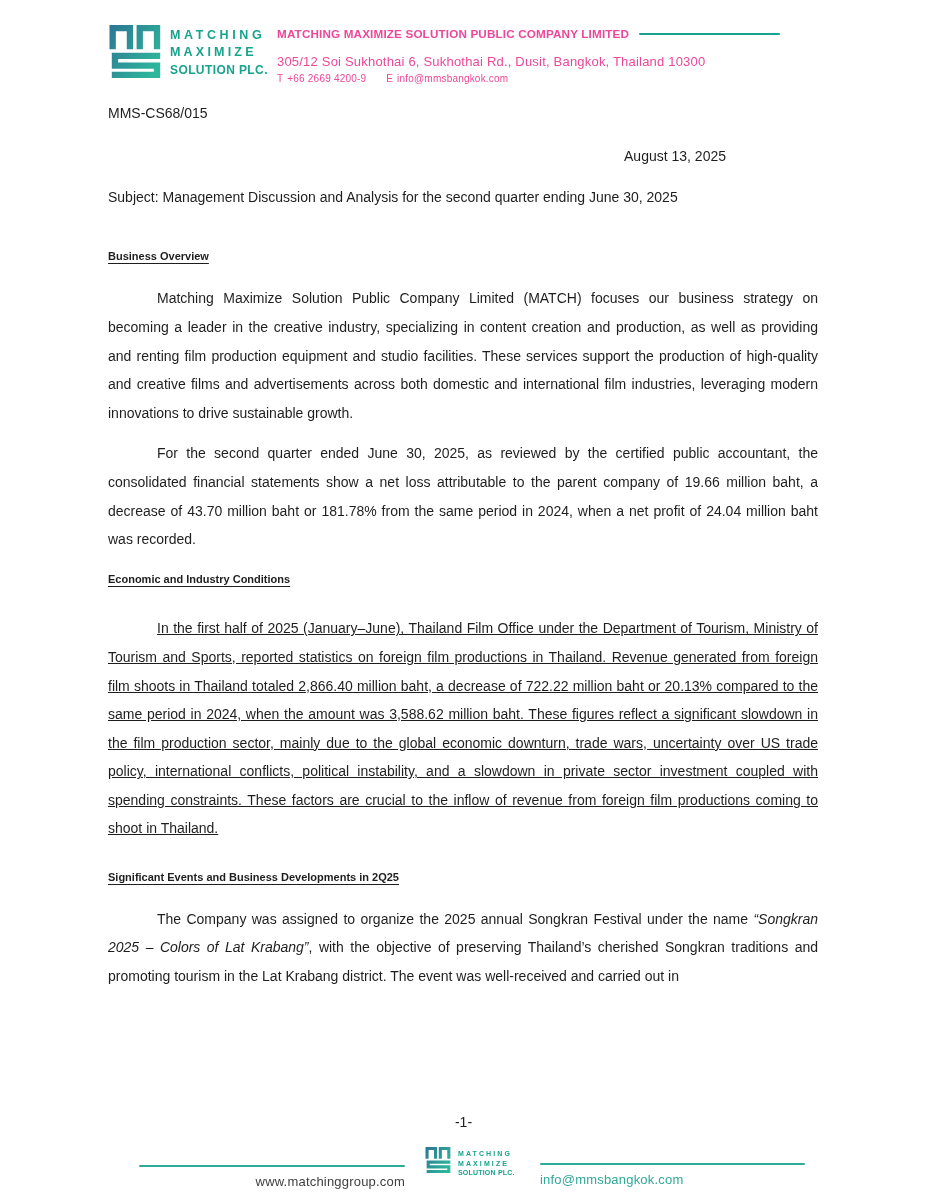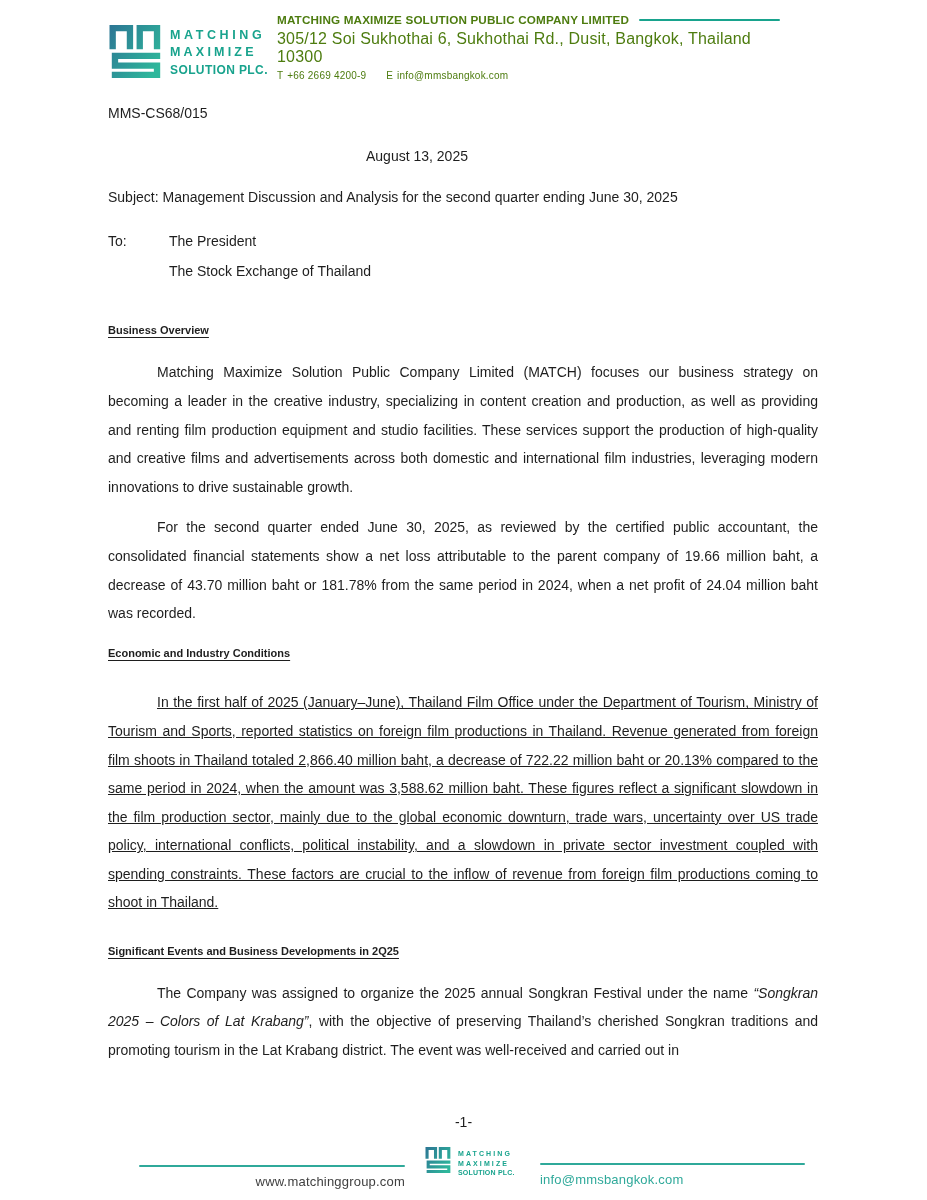--- a/index.html
+++ b/index.html
@@ -11,36 +11,36 @@
     overflow: hidden;
   }
   .page { position: absolute; inset: 0; background: #ffffff; }
 
   
   .lh-icon { position: absolute; left: 109px; top: 25px; }
   .lh-wordmark { position: absolute; left: 170px; top: 27px; color: #18A38D; font-weight: bold; }
   .lh-wordmark .wm { font-size: 12.5px; line-height: 17.4px; letter-spacing: 3.6px; white-space: nowrap; }
   .lh-wordmark .wm2 { letter-spacing: 3.2px; }
   .lh-wordmark .wm3 { font-size: 12px; letter-spacing: 0.4px; }
-  .lh-info { position: absolute; left: 277px; top: 13px; width: 503px; color: #4d7c0f; }
+  .lh-info { position: absolute; left: 277px; top: 27px; width: 503px; color: #ec4899; }
   .name-row { display: flex; align-items: center; }
   .co-name { font-weight: bold; font-size: 11.7px; letter-spacing: 0.15px; white-space: nowrap; }
   .hd-rule { flex: 1; height: 2px; background: #18A38D; margin-left: 10px; border-radius: 1px; }
-  .co-addr { margin-top: 4px; font-size: 16px; letter-spacing: 0.2px; }
+  .co-addr { margin-top: 14px; font-size: 13px; letter-spacing: 0.2px; }
   .co-contact { margin-top: 4px; font-size: 10px; letter-spacing: 0.2px; }
   .co-contact .gap { margin-left: 20px; }
   .co-contact .lbl { margin-right: 4px; }
 
   
   .content {
     position: absolute; left: 108px; top: 0; width: 710px;
     font-size: 14px; line-height: 28.6px; color: #1e1e1e;
   }
   .ref { margin-top: 99px; }
-  .date { margin-top: 14px; text-align: center; padding-right: 92px; }
+  .date { margin-top: 14px; text-align: right; padding-right: 92px; }
   .subject { margin-top: 13px; }
   .to-block { margin-top: 14px; display: flex; line-height: 30px; }
   .to-label { width: 61px; flex: 0 0 61px; }
   .hd { margin-top: 30px; font-size: 11px; font-weight: bold;
         text-decoration: underline; text-underline-offset: 3px; }
   .hd.h2 { margin-top: 11px; }
   .hd.h3 { margin-top: 20px; }
   .para { margin-top: 14px; text-align: justify; text-indent: 49px; }
   .para.p2 { margin-top: 12px; }
   .para.p3 { margin-top: 21px; text-decoration: underline; }
@@ -93,27 +93,20 @@
     <div class="co-contact">
       <span class="lbl">T</span><span>+66 2669 4200-9</span><span class="gap lbl">E</span><span>info@mmsbangkok.com</span>
     </div>
   </div>
 
   <div class="content">
     <p class="ref">MMS-CS68/015</p>
     <p class="date">August 13, 2025</p>
     <p class="subject">Subject: Management Discussion and Analysis for the second quarter ending June 30, 2025</p>
 
-    <div class="to-block">
-      <span class="to-label">To:</span>
-      <span class="to-lines">
-        <span style="display:block">The President</span>
-        <span style="display:block">The Stock Exchange of Thailand</span>
-      </span>
-    </div>
 
     <h2 class="hd">Business Overview</h2>
     <p class="para">Matching Maximize Solution Public Company Limited (MATCH) focuses our business strategy on becoming a leader in the creative industry, specializing in content creation and production, as well as providing and renting film production equipment and studio facilities. These services support the production of high-quality and creative films and advertisements across both domestic and international film industries, leveraging modern innovations to drive sustainable growth.</p>
     <p class="para p2">For the second quarter ended June 30, 2025, as reviewed by the certified public accountant, the consolidated financial statements show a net loss attributable to the parent company of 19.66 million baht, a decrease of 43.70 million baht or 181.78% from the same period in 2024, when a net profit of 24.04 million baht was recorded.</p>
 
     <h2 class="hd h2">Economic and Industry Conditions</h2>
     <p class="para p3">In the first half of 2025 (January–June), Thailand Film Office under the Department of Tourism, Ministry of Tourism and Sports, reported statistics on foreign film productions in Thailand. Revenue generated from foreign film shoots in Thailand totaled 2,866.40 million baht, a decrease of 722.22 million baht or 20.13% compared to the same period in 2024, when the amount was 3,588.62 million baht. These figures reflect a significant slowdown in the film production sector, mainly due to the global economic downturn, trade wars, uncertainty over US trade policy, international conflicts, political instability, and a slowdown in private sector investment coupled with spending constraints. These factors are crucial to the inflow of revenue from foreign film productions coming to shoot in Thailand.</p>
 
     <h2 class="hd h3">Significant Events and Business Developments in 2Q25</h2>
     <p class="para p4"><span>The Company was assigned to organize the 2025 annual Songkran Festival under the name </span><i>“Songkran 2025 – Colors of Lat Krabang”</i><span>, with the objective of preserving Thailand’s cherished Songkran traditions and promoting tourism in the Lat Krabang district. The event was well-received and carried out in</span></p>

